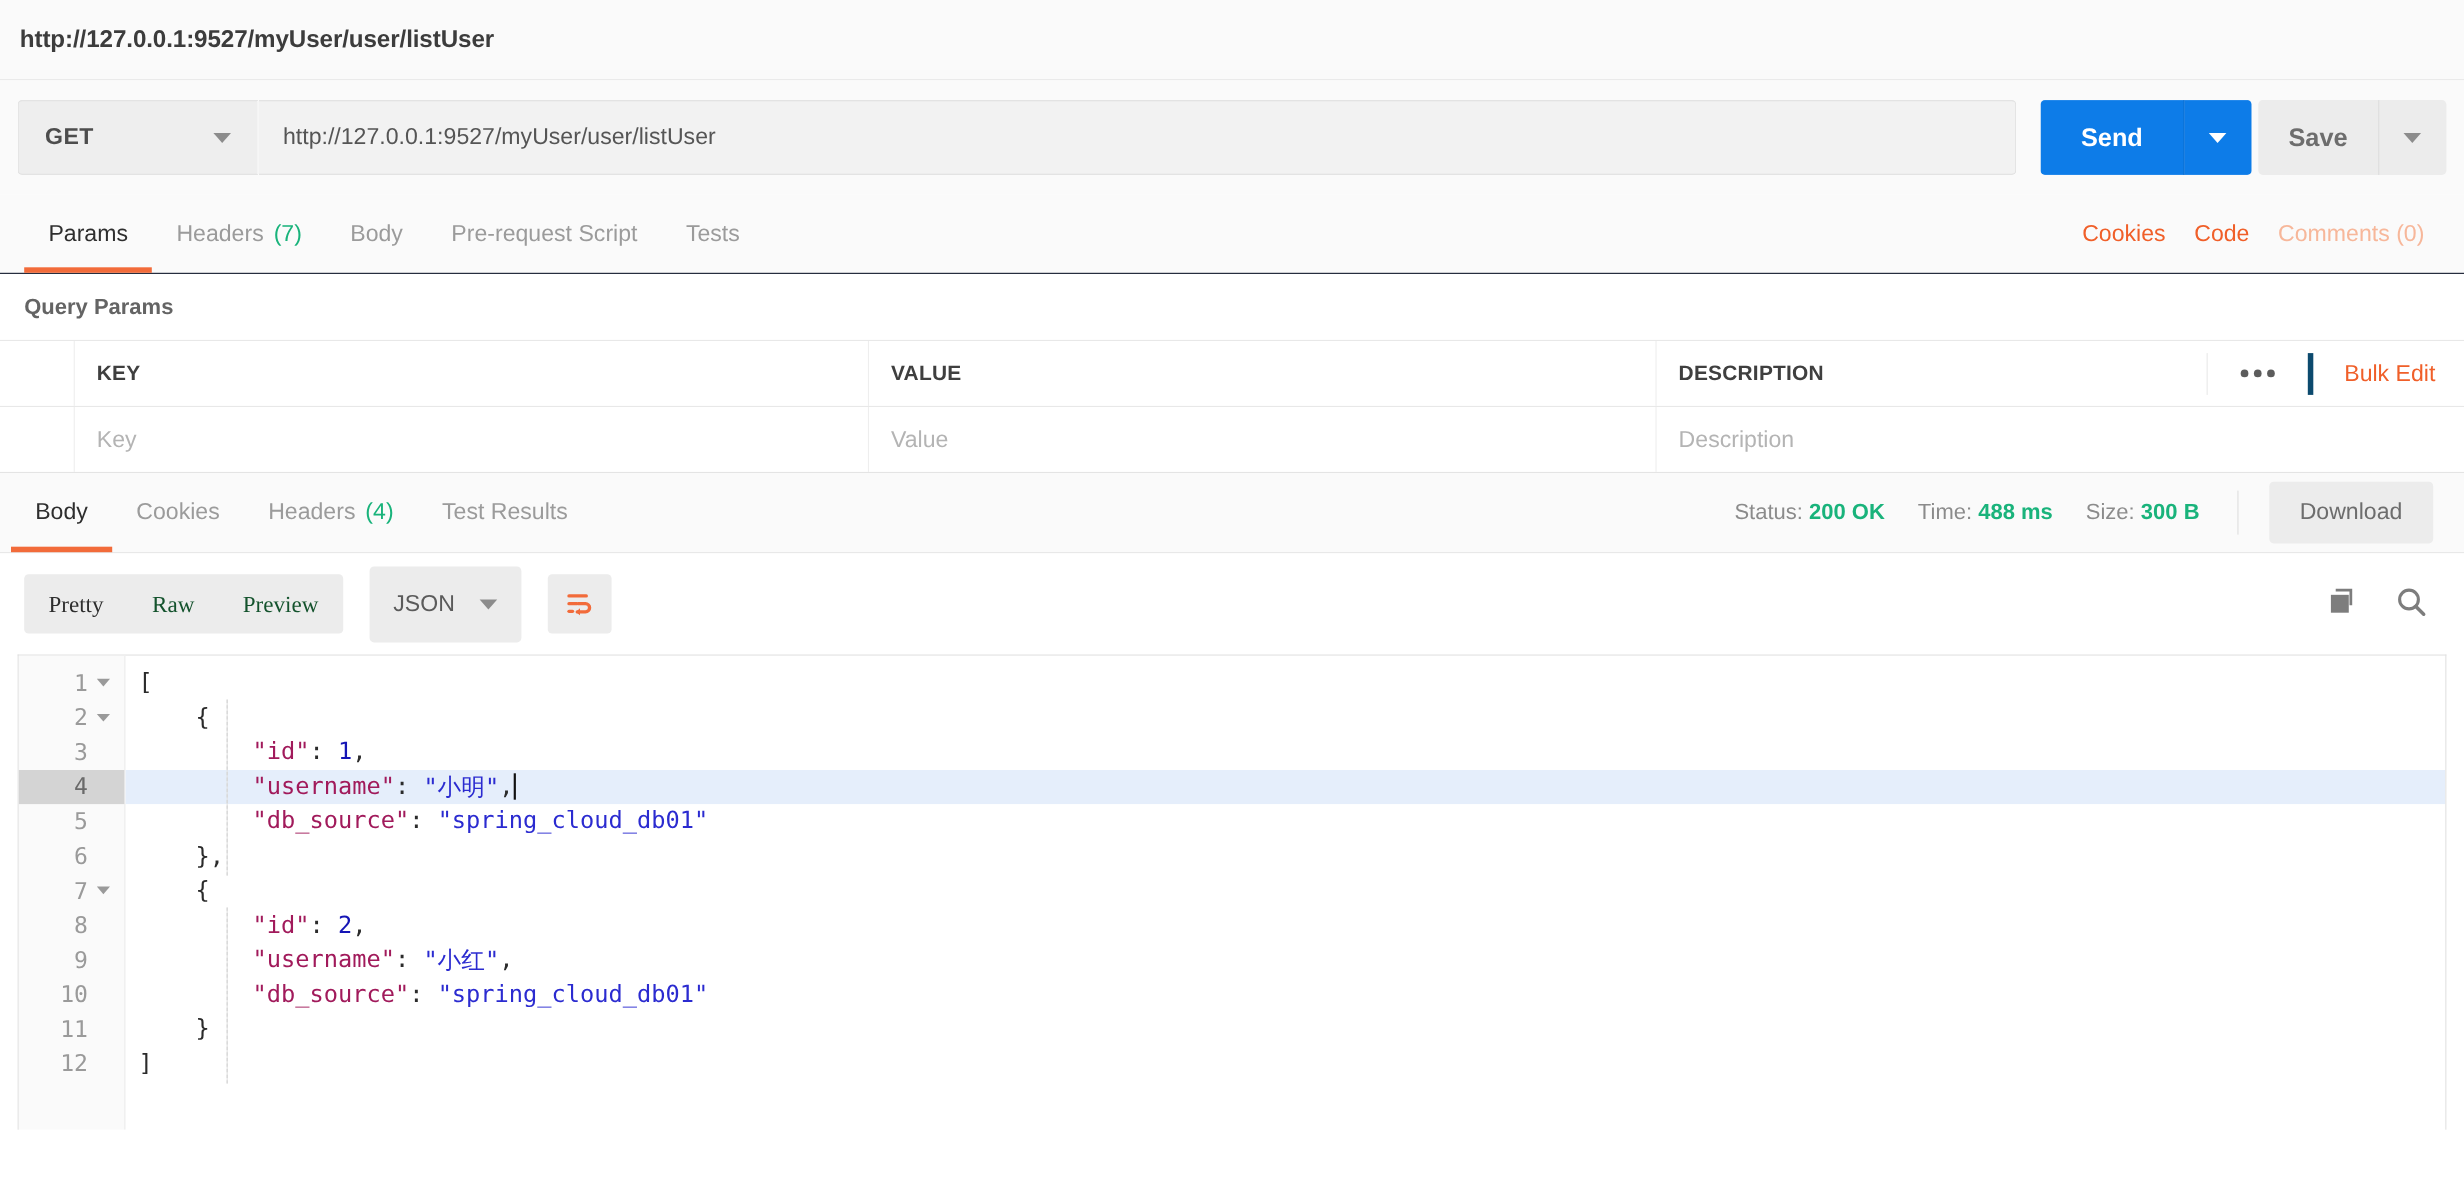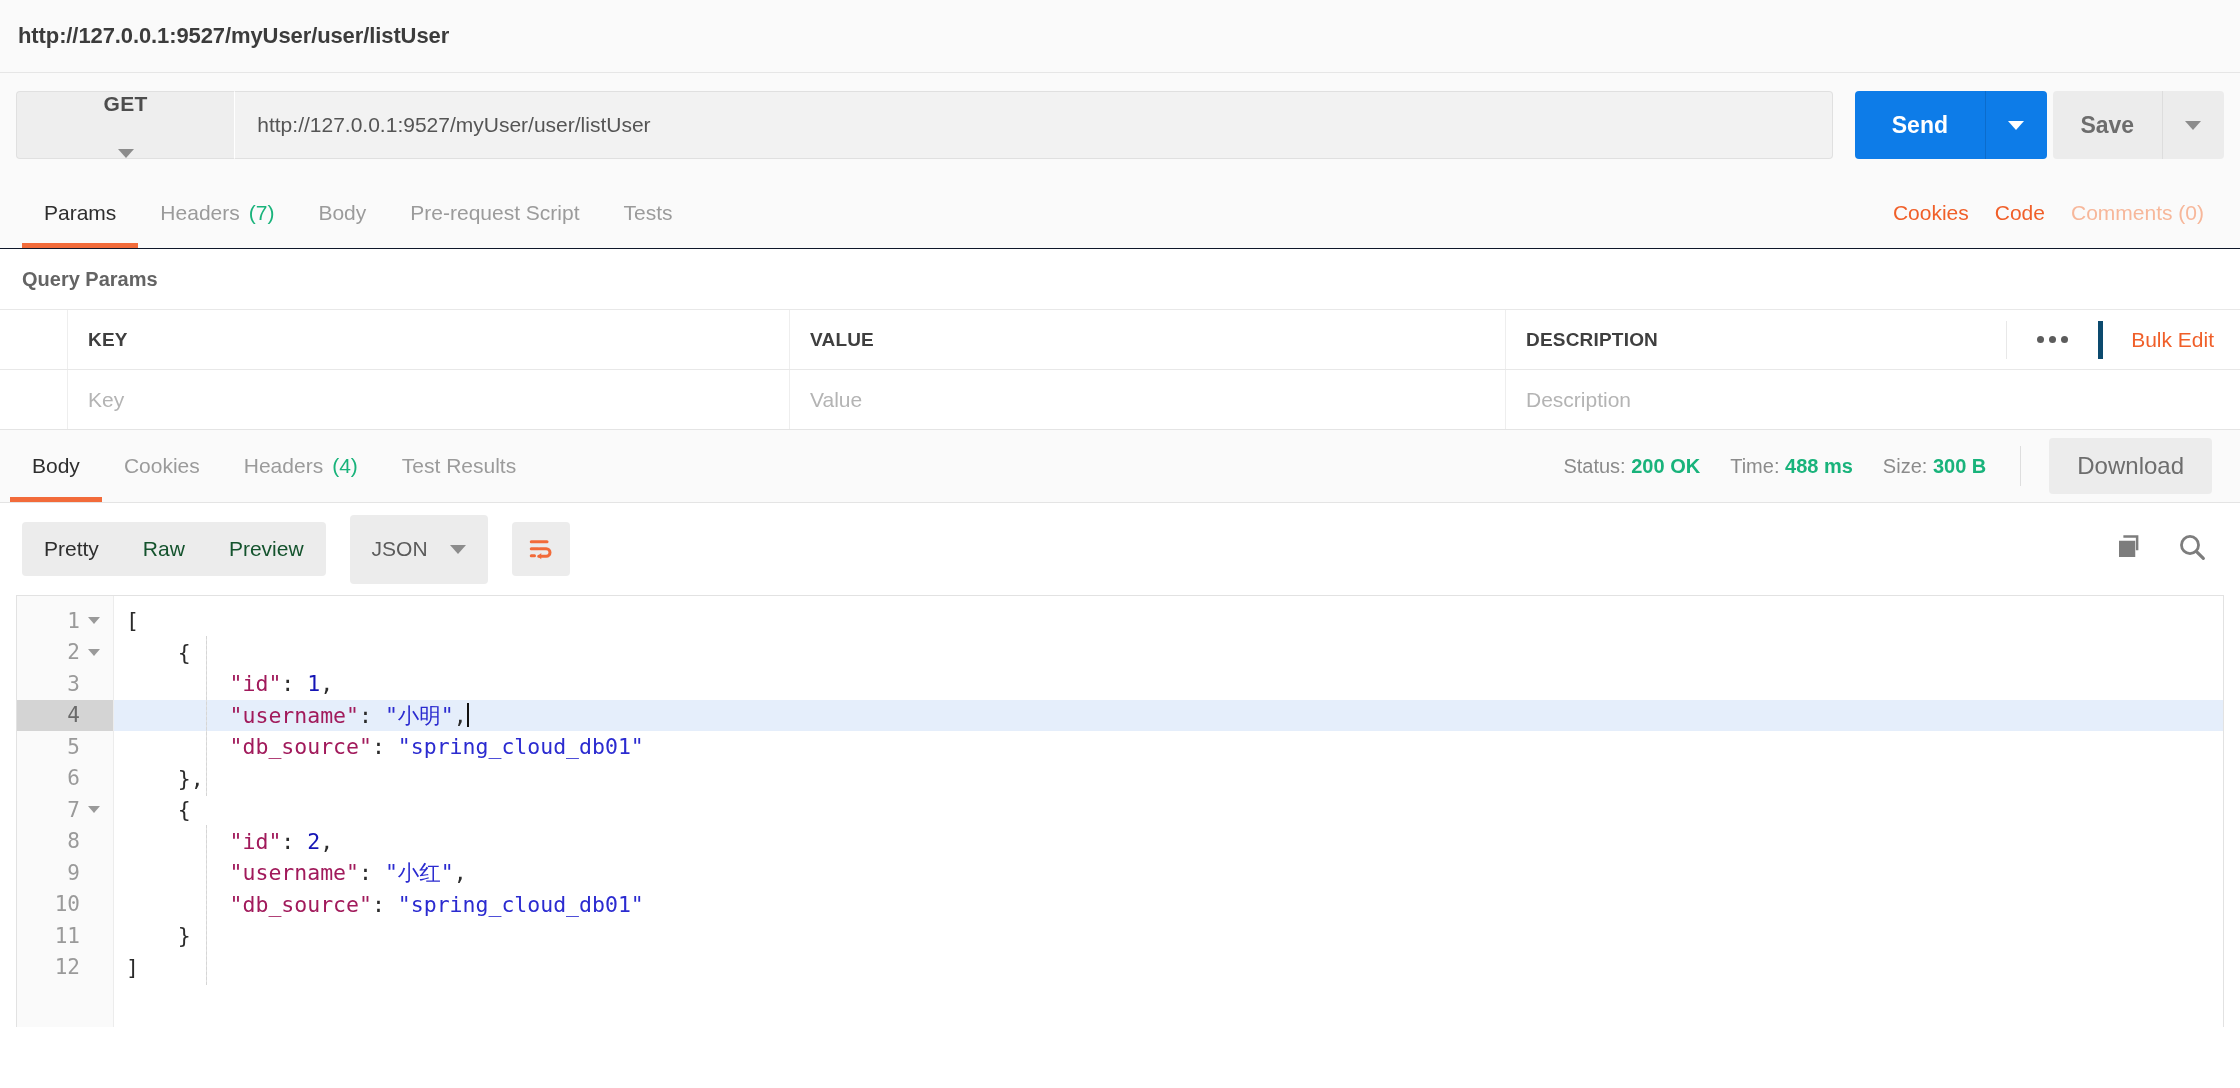--- a/index.html
+++ b/index.html
@@ -41,21 +41,20 @@
     width: 232px;
     height: 68px;
     background: #eeeeee;
     border: 1px solid #e0e0e0;
     border-right: 1px solid #ffffff;
     border-radius: 4px 0 0 4px;
     display: flex;
     align-items: center;
     justify-content: space-between;
     padding: 0 24px 0 24px;
-    flex-direction: column;
   }
   .method-select .m-label {
     font-size: 21px;
     font-weight: bold;
     color: #4d4d4d;
     letter-spacing: 0.3px;
   }
   .caret {
     width: 0; height: 0;
     border-left: 8px solid transparent;
@@ -254,38 +253,39 @@
     background: #dedede;
     margin: 0 28px 0 4px;
   }
   .download-btn {
     background: #ececec;
     border-radius: 4px;
     height: 56px;
     display: flex;
     align-items: center;
     padding: 0 28px;
-    font-size: 24px;
+    font-size: 21px;
     color: #6d6d6d;
   }
 
   
   .body-toolbar {
     height: 92px;
     display: flex;
     align-items: center;
     padding: 0 22px;
     background: #ffffff;
   }
   .seg-group {
     background: #ececec;
     border-radius: 4px;
     height: 54px;
     display: flex;
     align-items: stretch;
+    font-family: Liberation Serif, serif;
   }
   .seg {
     display: flex;
     align-items: center;
     padding: 0 22px;
     font-size: 21px;
     color: #14532d;
   }
   .seg.active { color: #2e2e2e; }
   .format-select {

